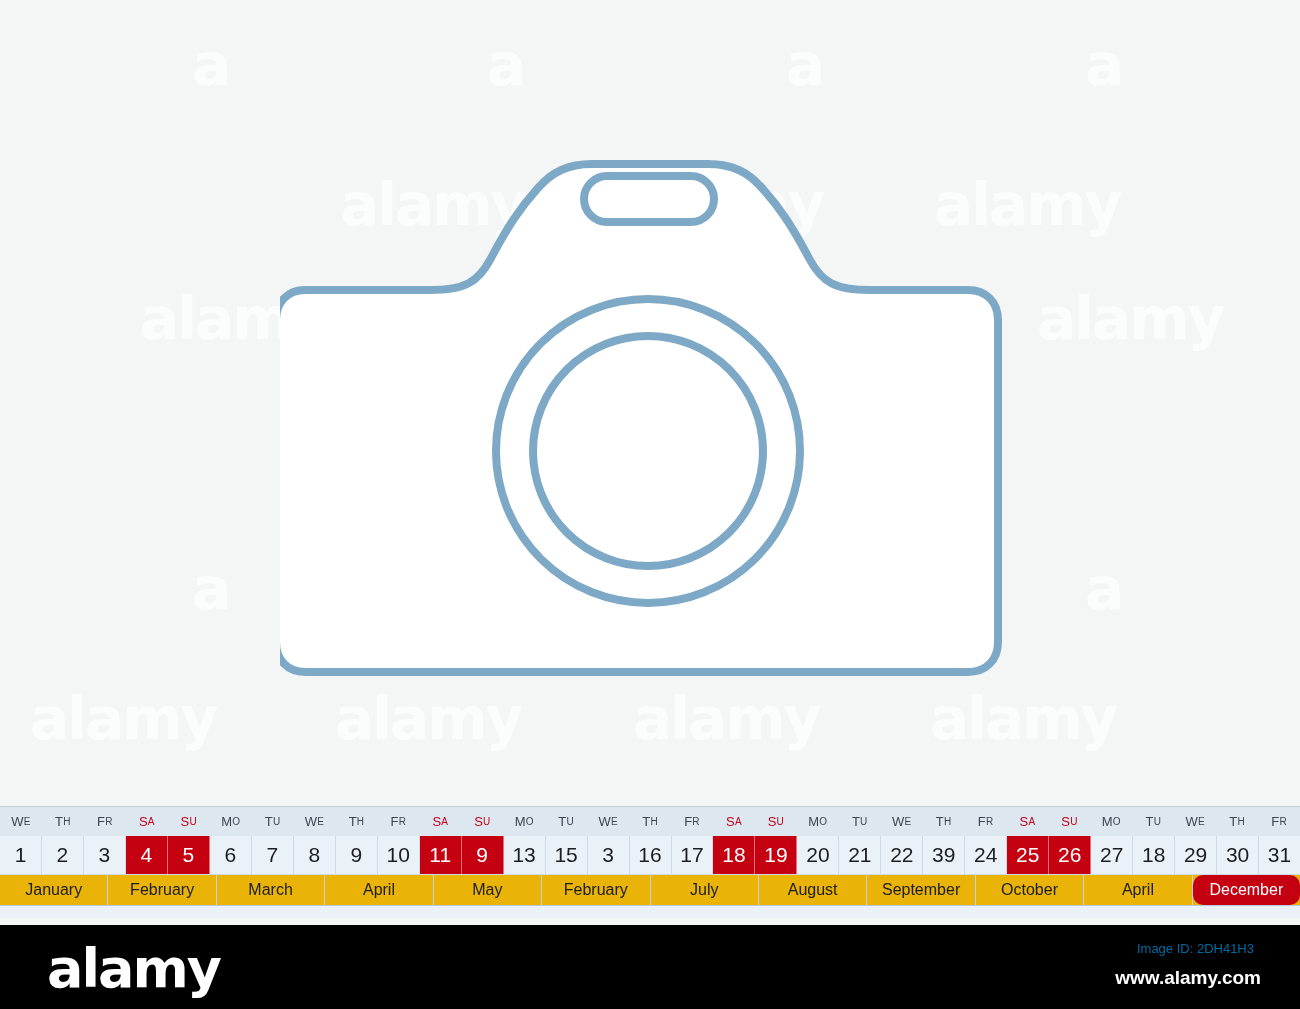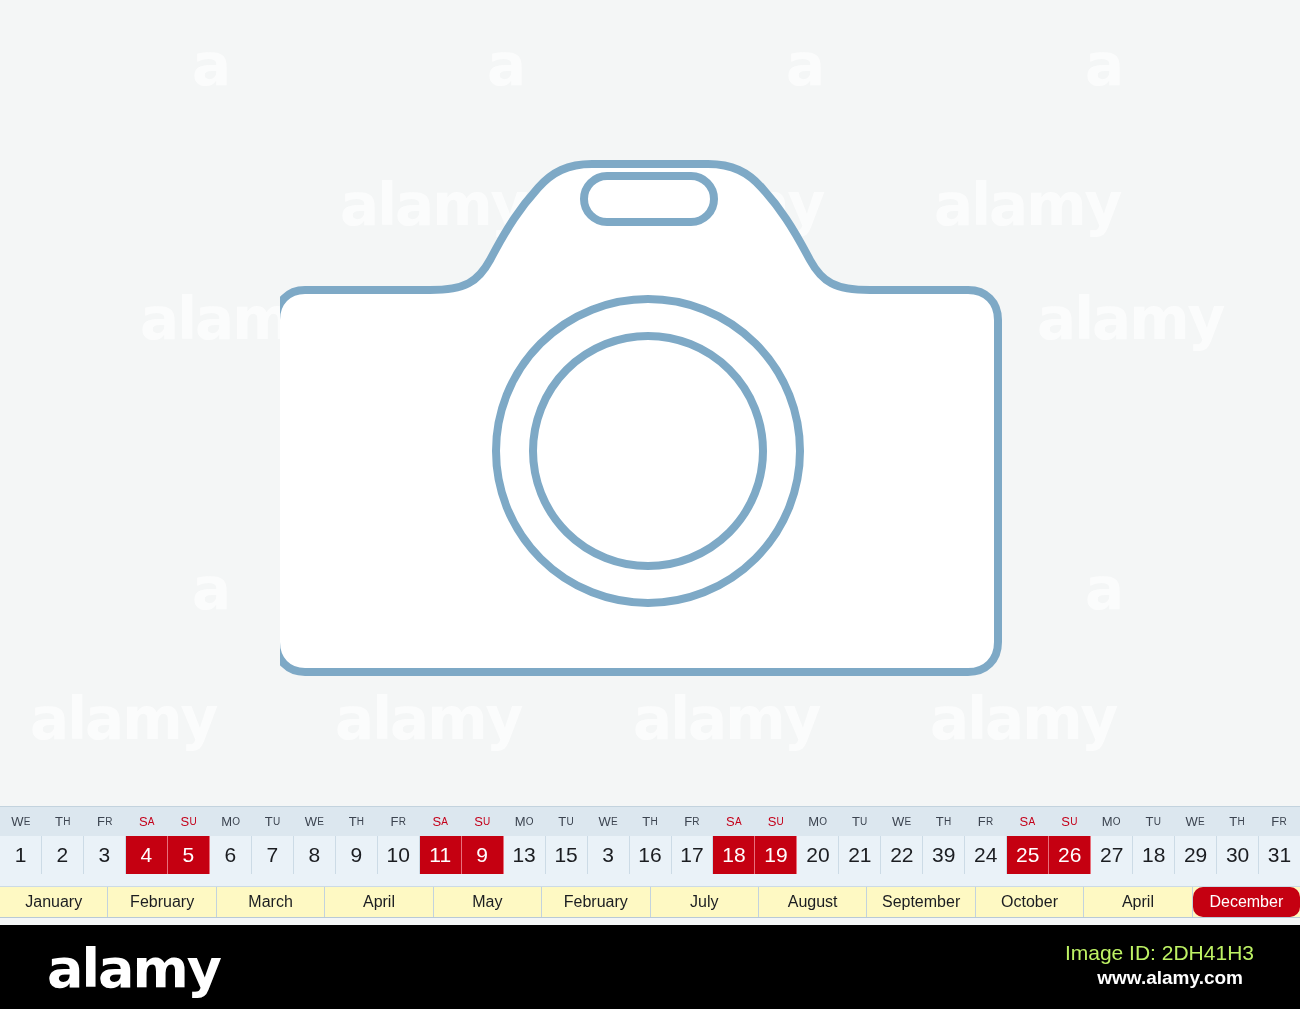--- a/index.html
+++ b/index.html
@@ -107,24 +107,23 @@
   .dt-cell:last-child { border-right: none; text-align: center; }
   .dt-cell.weekend {
     background: #c50011;
     color: #ffffff;
     border-right: 1px solid #e8707c;
   }
 
   
   #month-row {
     height: 32px;
-    background: #fef9c3;
+    background: #eab308;
     border-top: 1px solid #ccdbe6;
     border-bottom: 1px solid #b9cad8;
-    margin-top: 12px;
   }
   .mo-cell {
     flex: 1 1 0;
     display: flex;
     align-items: center;
     justify-content: center;
     font-size: 16px;
     color: #1b1d21;
     border-right: 1px solid #c3d3de;
     box-sizing: border-box;
@@ -154,28 +153,28 @@
     font-family: "DejaVu Sans", sans-serif;
     font-weight: 700;
     font-size: 54px;
     letter-spacing: -2px;
     line-height: 1;
   }
   #footer-imageid {
     position: absolute;
     right: 46px;
     top: 16px;
-    color: #bef264;
-    font-size: 21px;
+    color: #0369a1;
+    font-size: 13px;
     font-family: "Liberation Sans", sans-serif;
     text-align: right;
   }
   #footer-url {
     position: absolute;
-    right: 57px;
+    right: 39px;
     top: 42px;
     color: #ffffff;
     font-size: 19px;
     font-weight: 700;
     font-family: "Liberation Sans", sans-serif;
     text-align: right;
   }
 </style>
 </head>
 <body>

